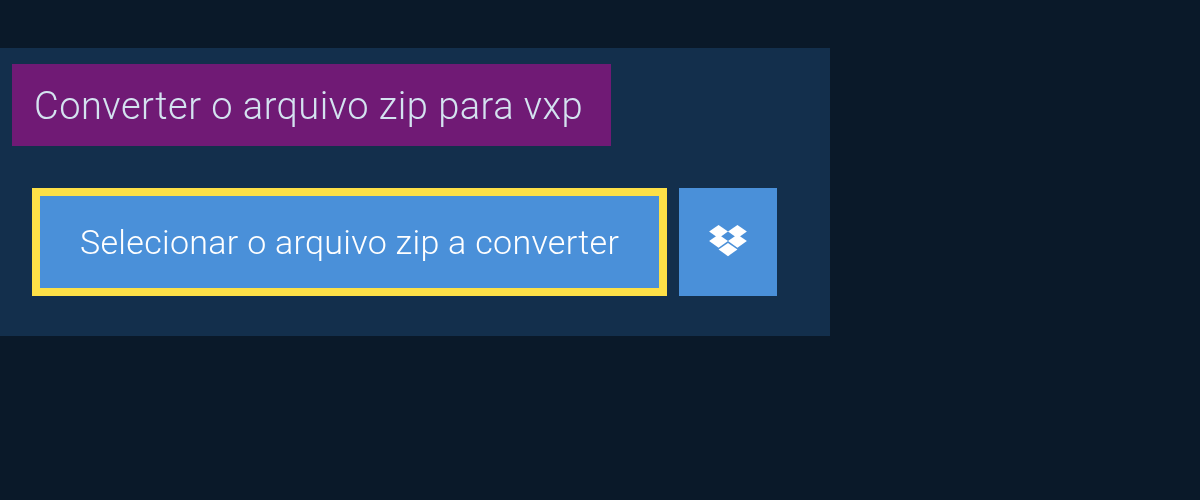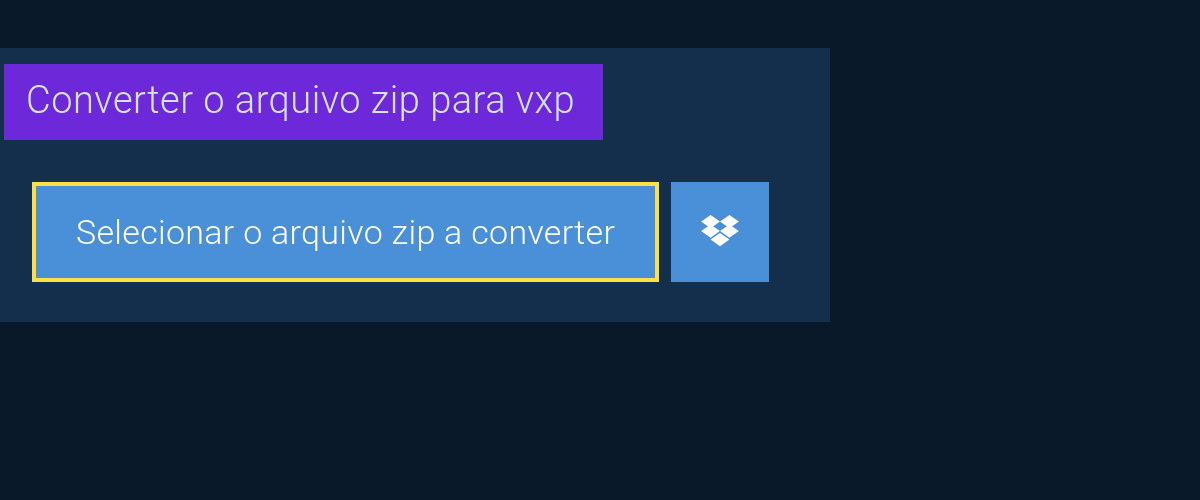--- a/index.html
+++ b/index.html
@@ -18,43 +18,43 @@
     
     .container {
       background-color: #132f4c;
       width: 830px;
       margin-top: 48px;
       padding-bottom: 40px;
       padding-top: 16px;
     }
     
     .title-bar {
-      background-color: #6d28d9;
+      background-color: #701a75;
       display: inline-block;
-      padding: 14px 28px 18px 22px;
-      margin-left: 4px;
+      padding: 20px 28px 18px 22px;
+      margin-left: 12px;
     }
     
     .title-text {
       color: #d4e3f0;
       font-size: 38px;
       font-weight: 300;
       letter-spacing: 0.5px;
     }
     
     .button-row {
       display: flex;
       margin-top: 42px;
       margin-left: 32px;
       gap: 12px;
     }
     
     .select-button {
       background-color: #4a90d9;
-      border: 4px solid #fde047;
+      border: 8px solid #fde047;
       padding: 26px 40px;
       cursor: pointer;
       display: flex;
       align-items: center;
       justify-content: center;
     }
     
     .select-button-text {
       color: #ffffff;
       font-size: 34px;

